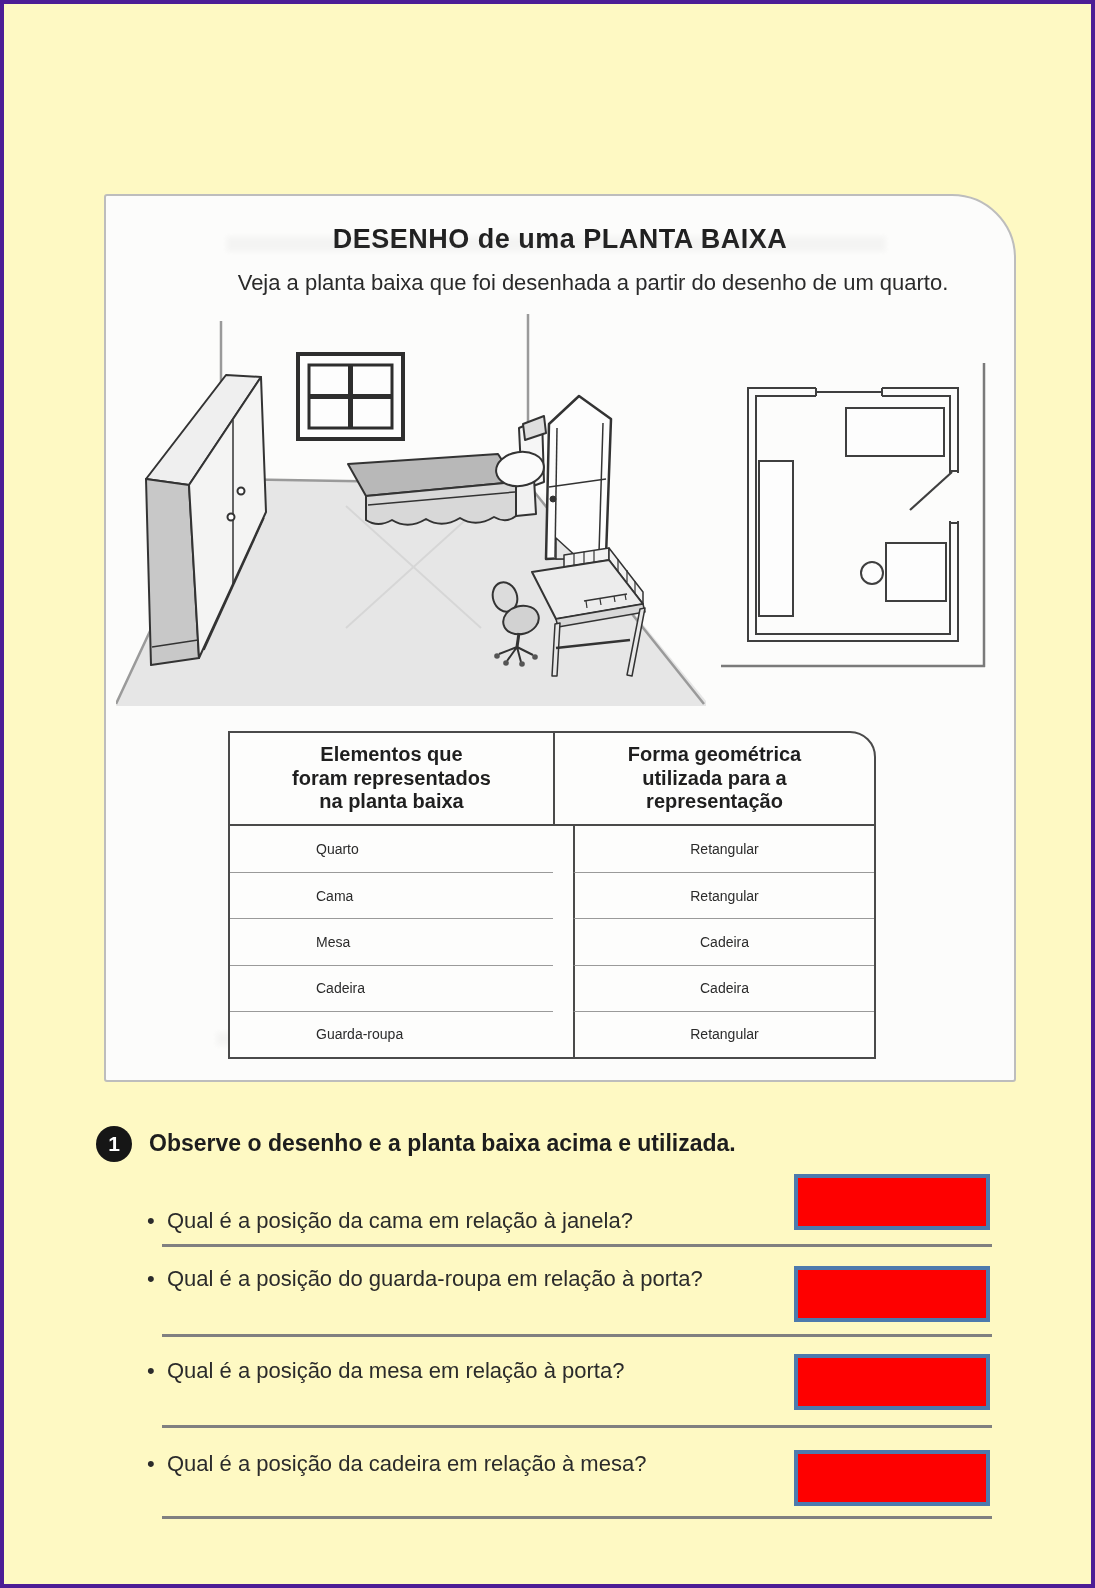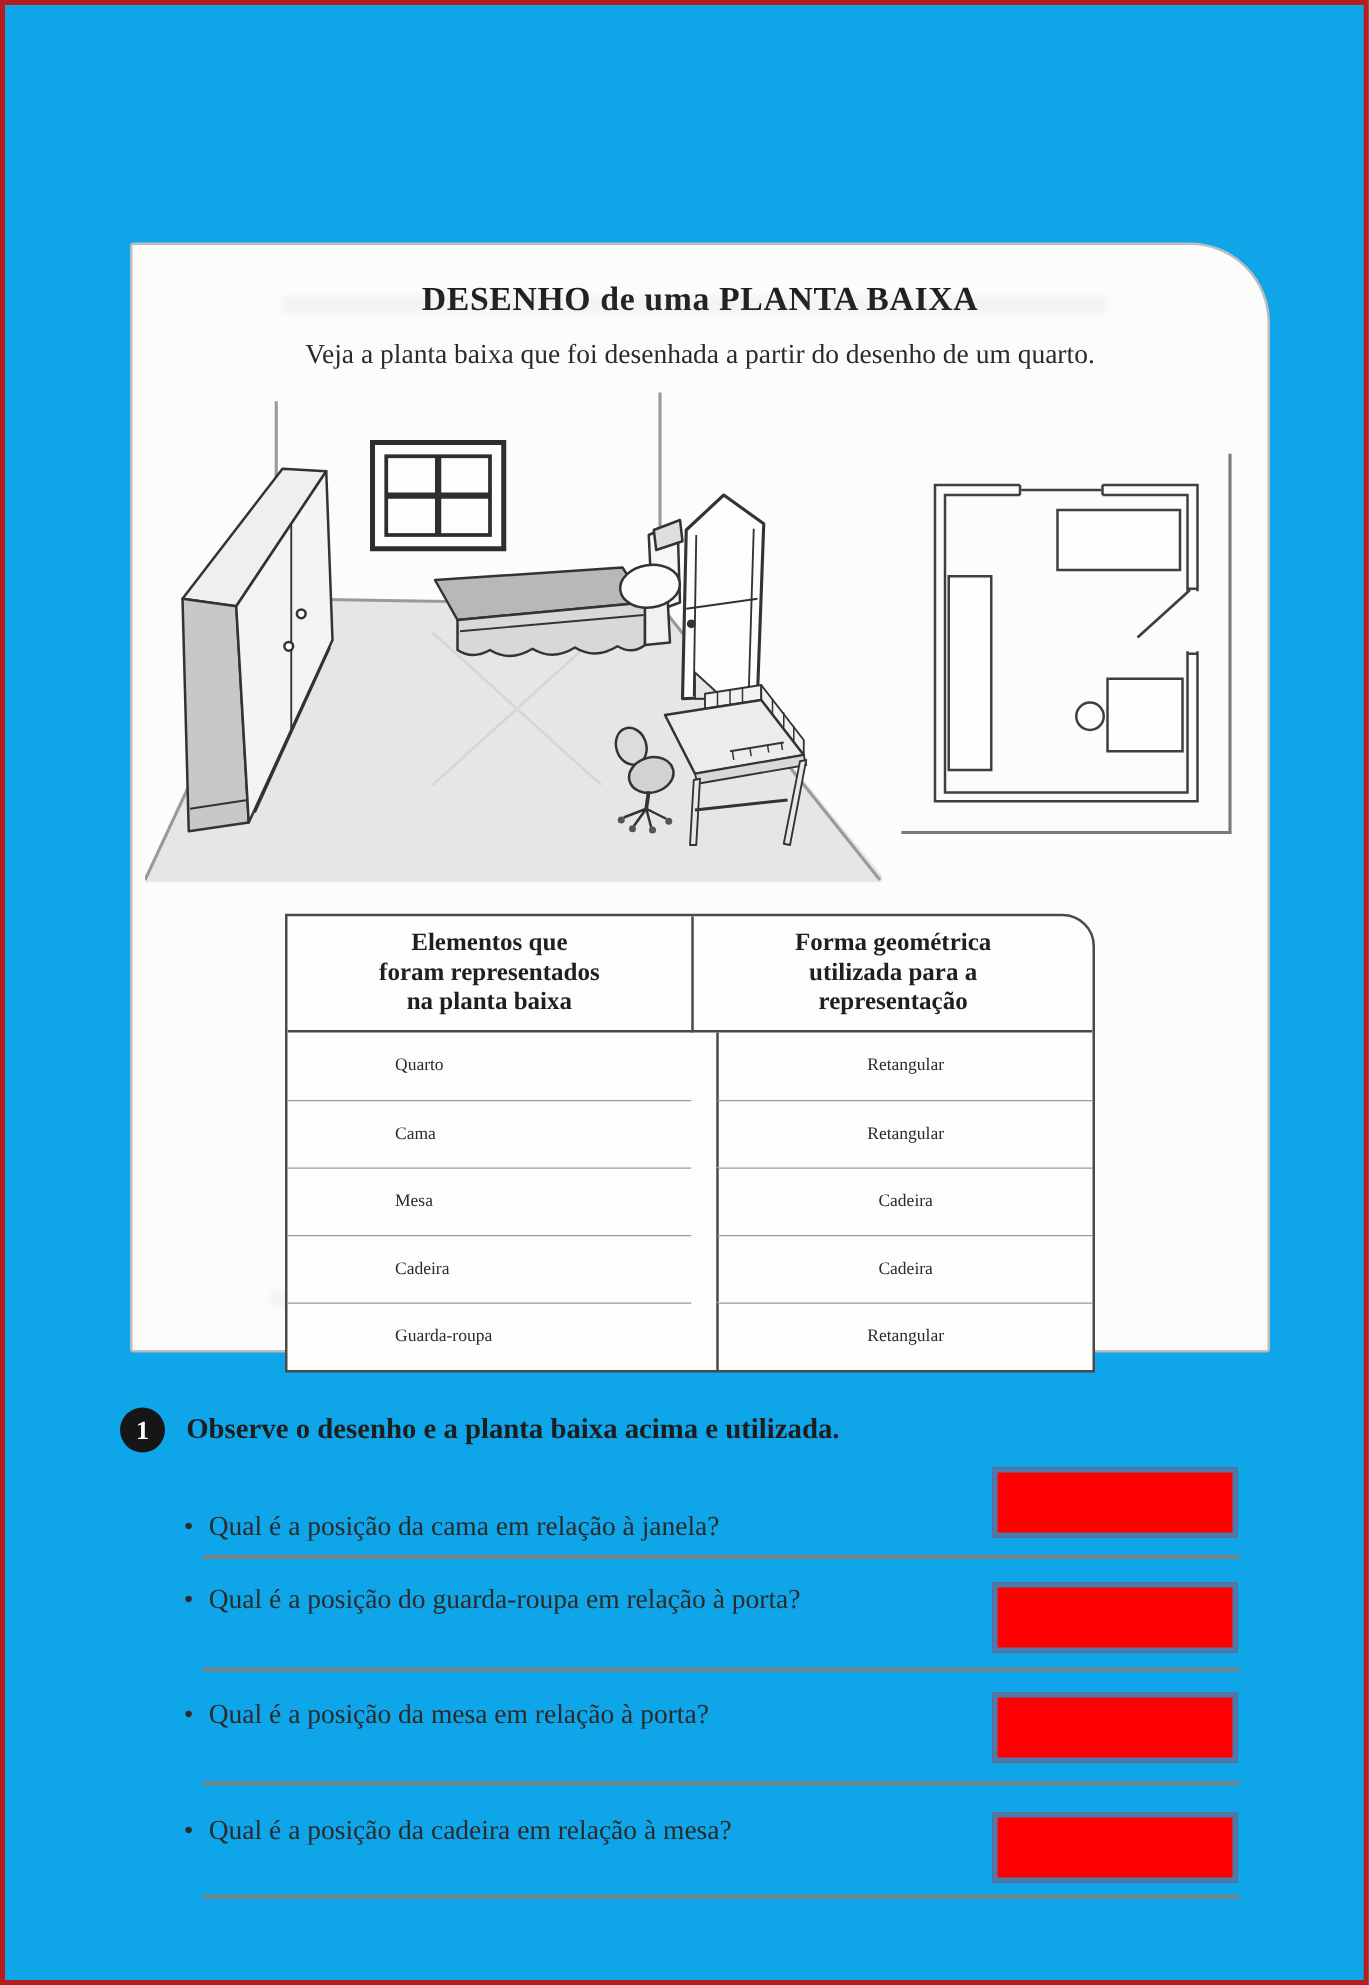--- a/index.html
+++ b/index.html
@@ -1,41 +1,41 @@
 <!DOCTYPE html>
 <html><head>
 <meta charset="utf-8">
 <style>
   html,body{margin:0;padding:0;background:#9c9c9c;}
   #screen{
-    position:relative;width:1095px;height:1588px;background:#0ea5e9;
-    box-sizing:border-box;border:4px solid #b91c1c;overflow:hidden;
-    font-family:Liberation Serif, serif;color:#2d2d2d;
+    position:relative;width:1095px;height:1588px;background:#fef9c3;
+    box-sizing:border-box;border:4px solid #4c1d95;overflow:hidden;
+    font-family:Liberation Sans, sans-serif;color:#2d2d2d;
   }
   
   .panel{
     position:absolute;left:100px;top:190px;width:912px;height:888px;
     background:#fcfcfb;border:2px solid #bdbdbd;
     border-radius:3px 64px 3px 3px;box-sizing:border-box;
   }
   .panel-title{
     position:absolute;left:0;top:28px;width:100%;text-align:center;
     font-size:27px;font-weight:bold;letter-spacing:.5px;color:#1e1e1e;
   }
   .panel-subtitle{
     position:absolute;left:0;top:74px;width:100%;text-align:center;
-    font-size:22px;color:#2a2a2a;
+    font-size:22px;color:#2a2a2a;padding-left:33px;
   }
   .ghost{position:absolute;background:#8a8a8a;opacity:.06;filter:blur(2px);border-radius:3px;}
   
   .room-svg{position:absolute;left:10px;top:110px;}
   .plan-svg{position:absolute;left:610px;top:155px;}
   
   .data-table{
-    position:absolute;left:122px;top:535px;width:648px;height:367px;
+    position:absolute;left:122px;top:535px;width:648px;height:328px;
     border:2px solid #4a4a4a;border-radius:0 26px 0 0;overflow:hidden;
     box-sizing:border-box;display:grid;
     grid-template-columns:323px 1fr;grid-template-rows:93px repeat(5,1fr);
     background:#fdfdfc;
   }
   .th{
     display:flex;align-items:center;justify-content:center;text-align:center;
     font-weight:bold;font-size:20px;line-height:1.17;white-space:pre-line;
     border-bottom:2px solid #4a4a4a;color:#1f1f1f;
   }

